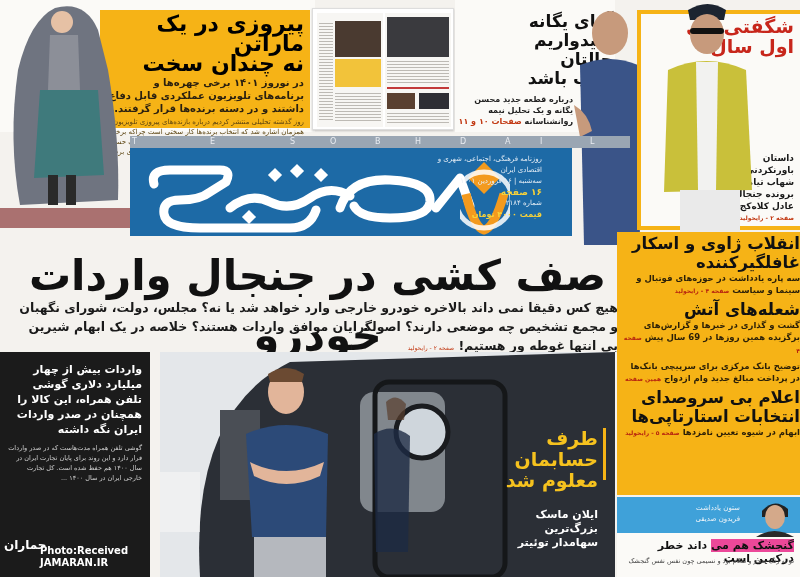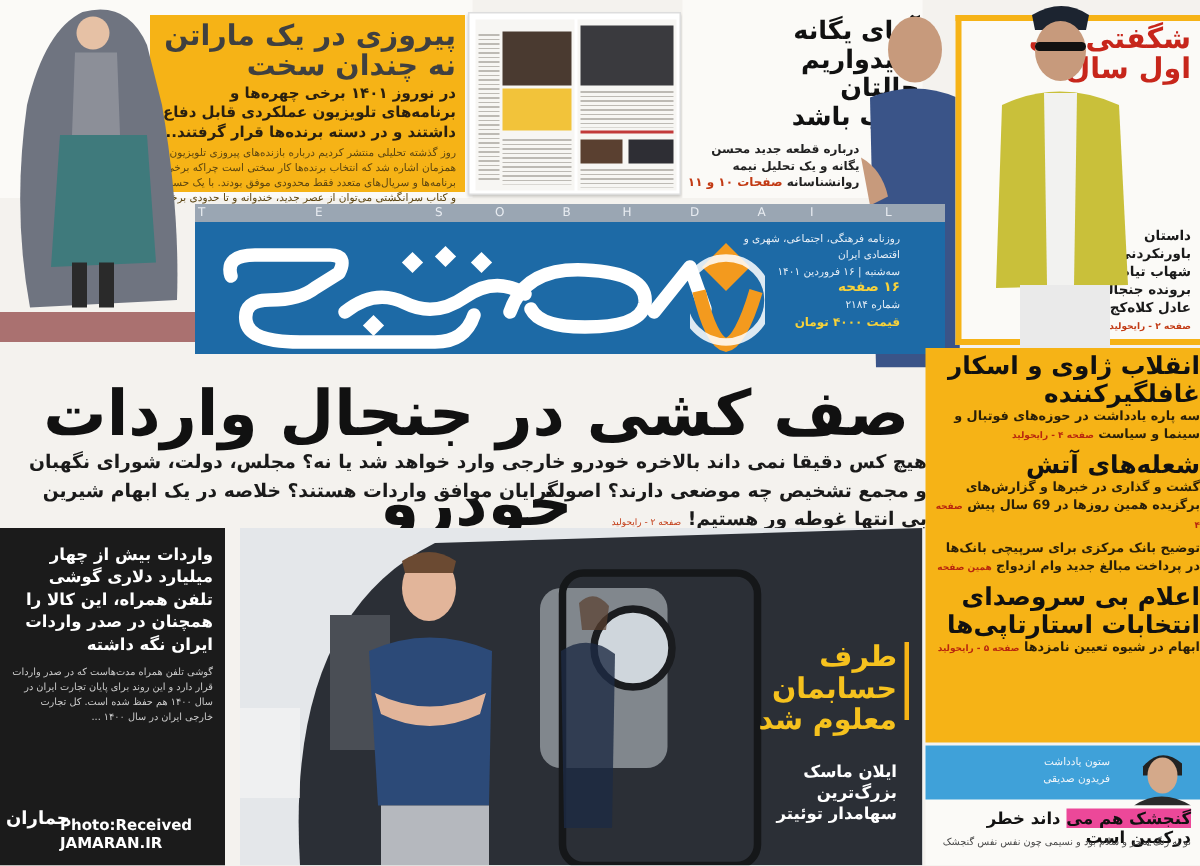--- a/index.html
+++ b/index.html
@@ -4,21 +4,21 @@
 <style>
   * { box-sizing: border-box; margin: 0; padding: 0; }
   html, body { width: 800px; height: 577px; overflow: hidden; background: #f4f2ee; }
   body { font-family: "DejaVu Sans", sans-serif; position: relative; direction: ltr; }
   .abs { position: absolute; }
   .rtl { direction: rtl; text-align: right; }
 
   
   #top-left-box { left: 0; top: 0; width: 315px; height: 132px; background: #fbfaf7; }
   #marathon-box { left: 100px; top: 10px; width: 210px; height: 118px; background: #f6b316; padding: 4px 6px; }
-  #marathon-box .title { font-weight: bold; font-size: 19px; line-height: 20px; color: #404040; }
+  #marathon-box .title { font-weight: bold; font-size: 22px; line-height: 20px; color: #000000; }
   #marathon-box .lead { font-weight: bold; font-size: 10px; line-height: 13px; color: #2a2010; margin-top: 2px; }
   #marathon-box .body { font-size: 7px; line-height: 10px; color: #5b4410; margin-top: 2px; }
   #marathon-box .ref { font-size: 7px; color: #c23a14; }
 
   
   #woman { left: 0; top: 0; width: 130px; height: 228px; }
 
   
   #spread { left: 312px; top: 8px; width: 142px; height: 122px; background: #fff; border: 1px solid #ddd; box-shadow: 0 1px 2px rgba(0,0,0,0.2); }
   #spread .pg { position: absolute; top: 4px; height: 114px; background: #f7f6f3; }
@@ -37,21 +37,21 @@
   
   #feature-right { left: 637px; top: 10px; width: 163px; height: 220px; background: #fbfaf7; border: 4px solid #f6b316; border-right: none; }
   #feature-right .title { position: absolute; right: 6px; top: 2px; font-weight: bold; font-size: 19px; line-height: 20px; color: #c7261b; width: 90px; }
   #feature-right .desc { position: absolute; right: 6px; top: 138px; width: 70px; font-weight: bold; font-size: 9px; line-height: 12px; color: #1a1a1a; }
   #feature-right .ref { font-size: 6px; color: #c23a14; display: block; }
   #man-yellow { left: 660px; top: 0; width: 110px; height: 232px; }
 
   
   #tagline-strip { left: 130px; top: 136px; width: 500px; height: 12px; background: #9aa6b3; }
   #tagline-strip span { position: absolute; top: 0; font-size: 8px; line-height: 12px; color: #e8ecf1; }
-  #masthead { left: 130px; top: 148px; width: 500px; height: 88px; background: #1d6aa6; }
+  #masthead { left: 130px; top: 148px; width: 442px; height: 88px; background: #1d6aa6; }
   #logo-text { position: absolute; left: 10px; top: 0; width: 340px; height: 88px; }
   #issue-info { position: absolute; right: 30px; top: 6px; width: 120px; font-size: 7px; line-height: 11px; color: #e6eef6; }
   #issue-info .hl { color: #f7d23a; font-weight: bold; font-size: 9px; }
 
   
   #main-headline { left: 20px; top: 246px; width: 595px; font-weight: bold; font-size: 42px; line-height: 60px; color: #111; text-align: center; letter-spacing: -1px; }
   #main-lead { left: 8px; top: 298px; width: 610px; font-weight: bold; font-size: 12.5px; line-height: 19px; color: #1a1a1a; }
   #main-lead .ref { font-size: 6px; color: #c23a14; font-weight: normal; }
 
   

